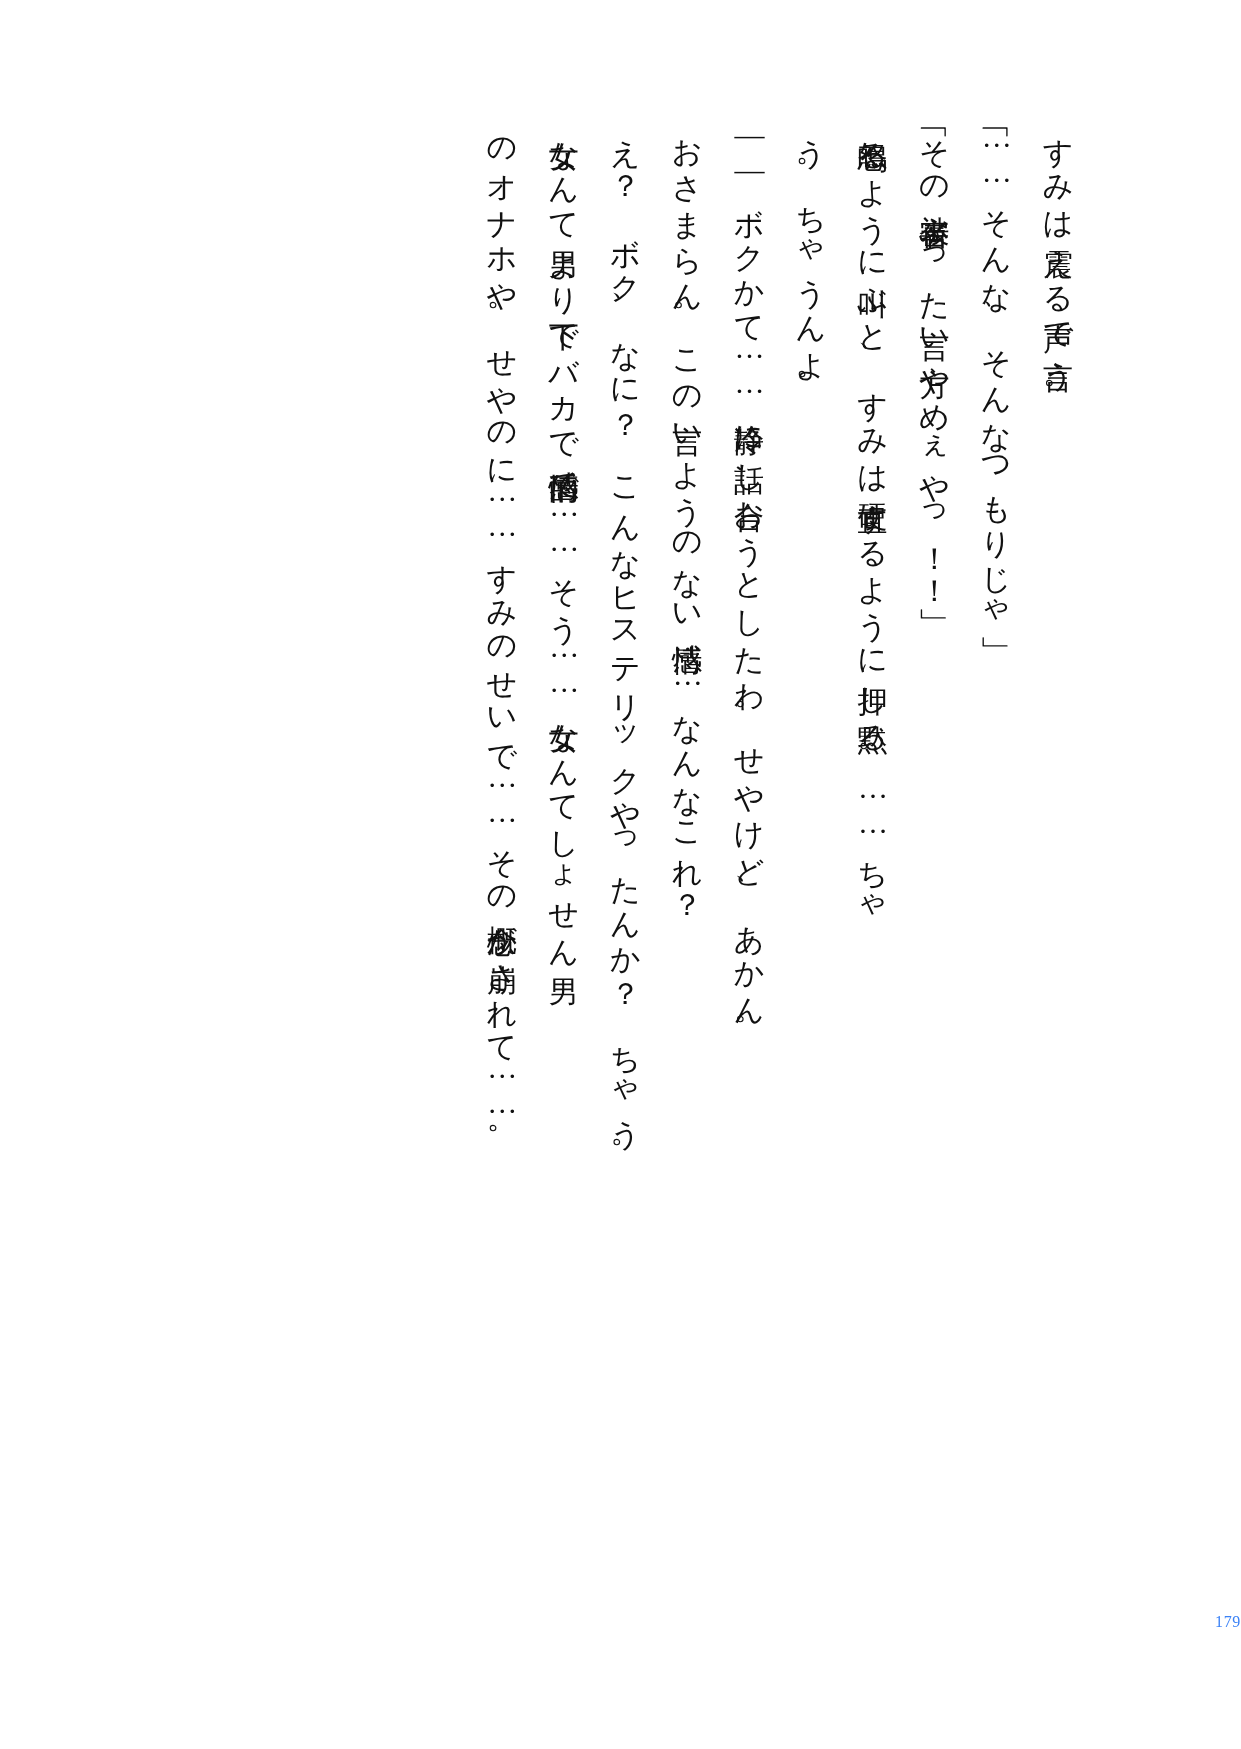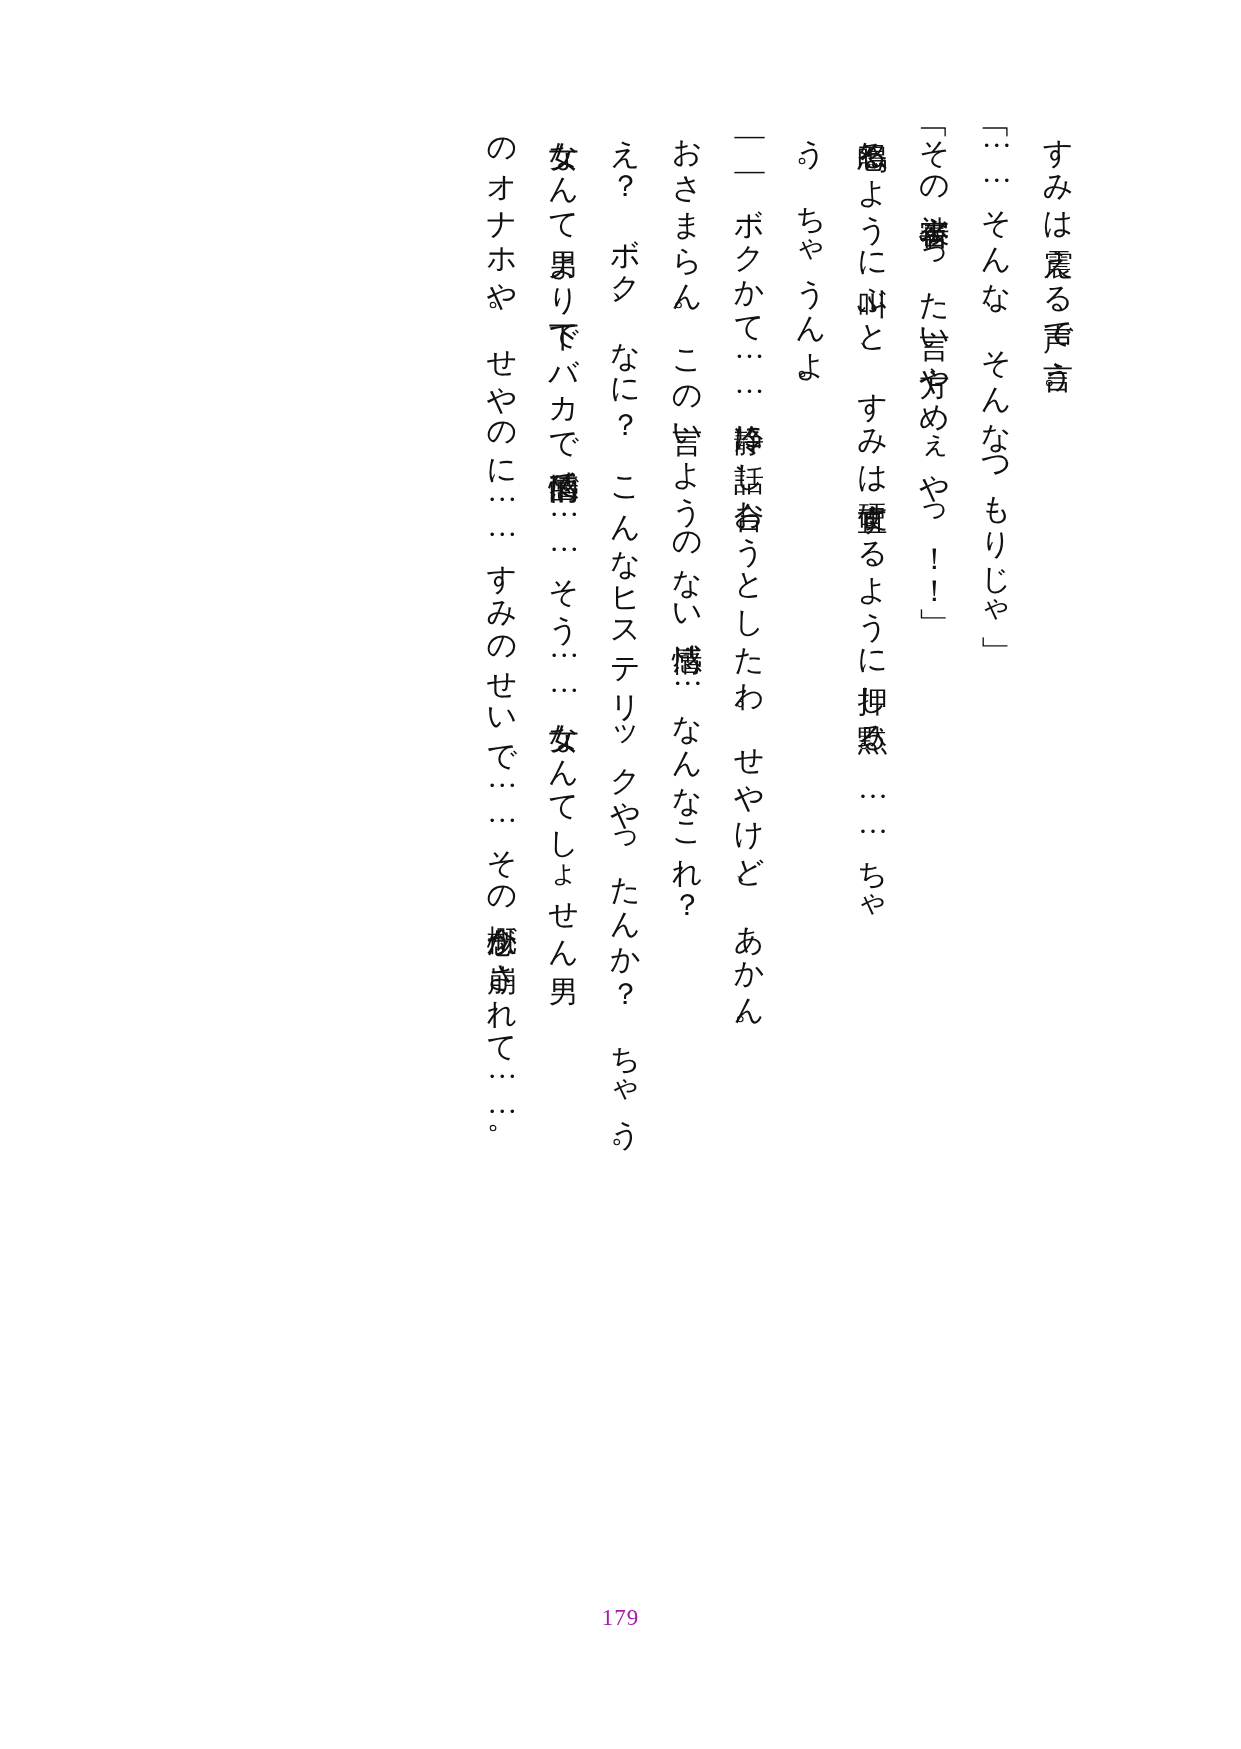--- a/index.html
+++ b/index.html
@@ -29,24 +29,24 @@
     line-height: 2.06;
     letter-spacing: 0.06em;
     color: #111111;
     white-space: pre-wrap;
   }
   .page-number {
     position: absolute;
     left: 0;
     right: 0;
     bottom: 118px;
-    text-align: center;
-    font-size: 23px;
+    text-align: right;
+    font-size: 16px;
     letter-spacing: 0.04em;
-    color: #a21caf;
+    color: #3b82f6;
     font-family: "Liberation Serif", "DejaVu Serif", serif;
   }
 </style>
 </head>
 <body>
 
 <div class="page">
 
   <div class="text-block">すみは震える声で言う。
 「……そんな、そんなつもりじゃ」

